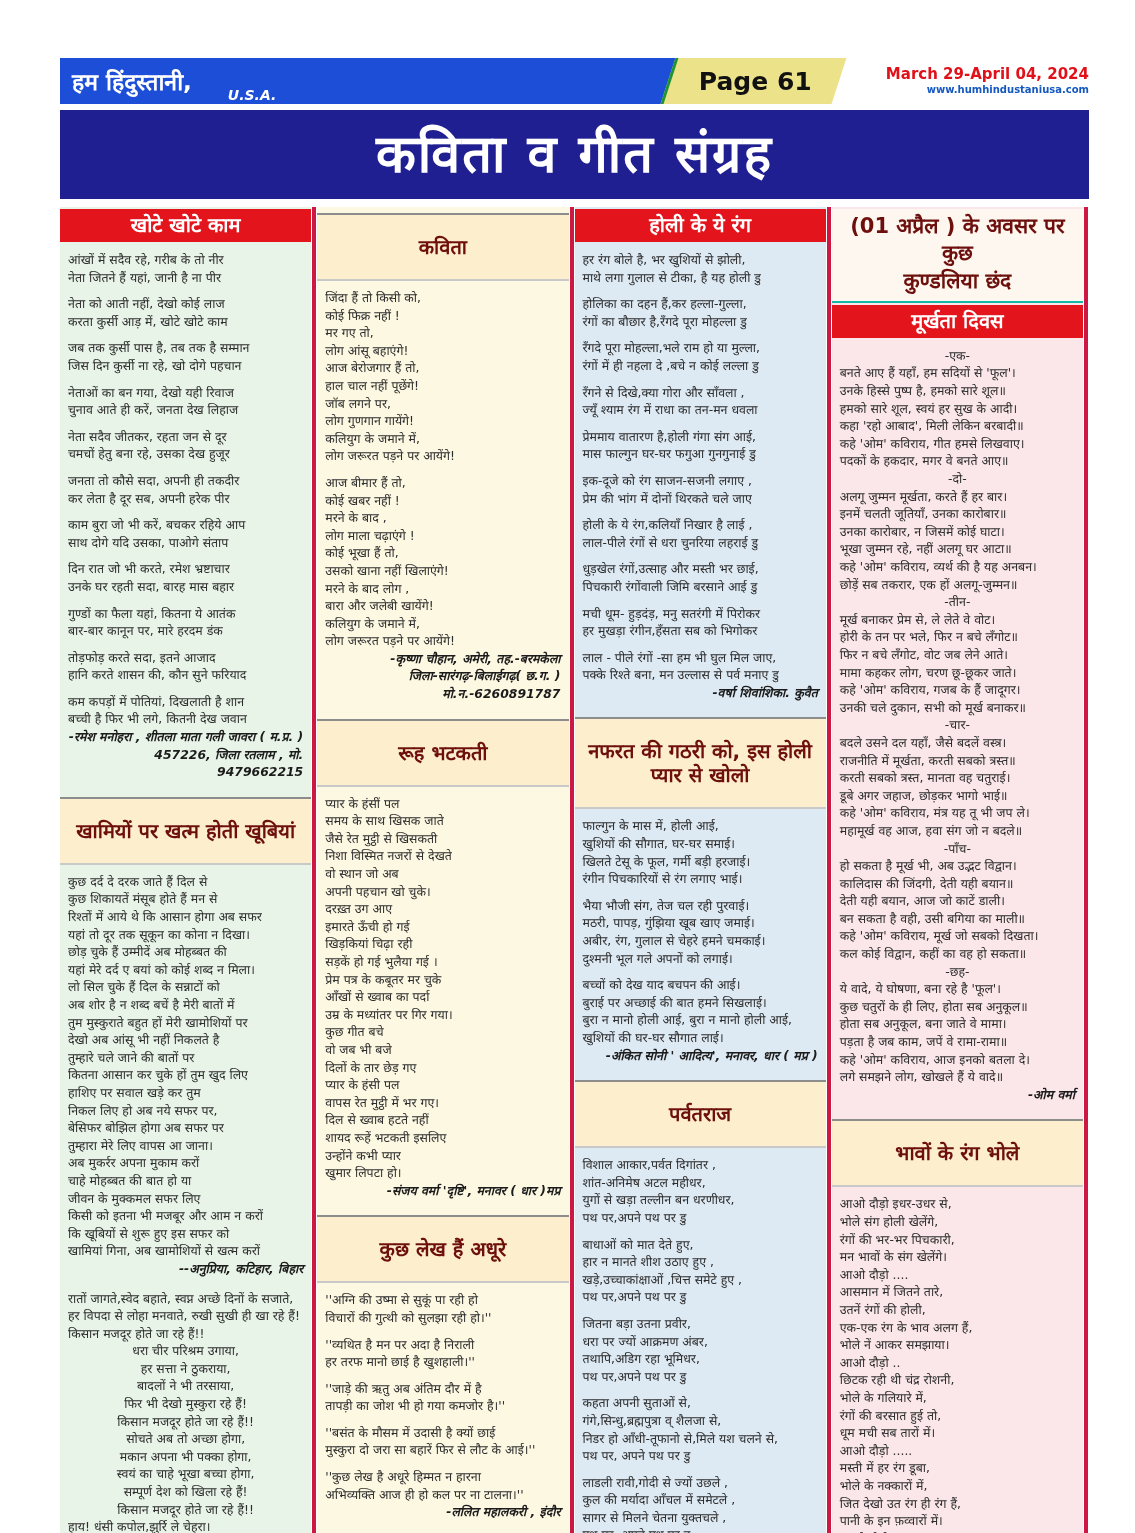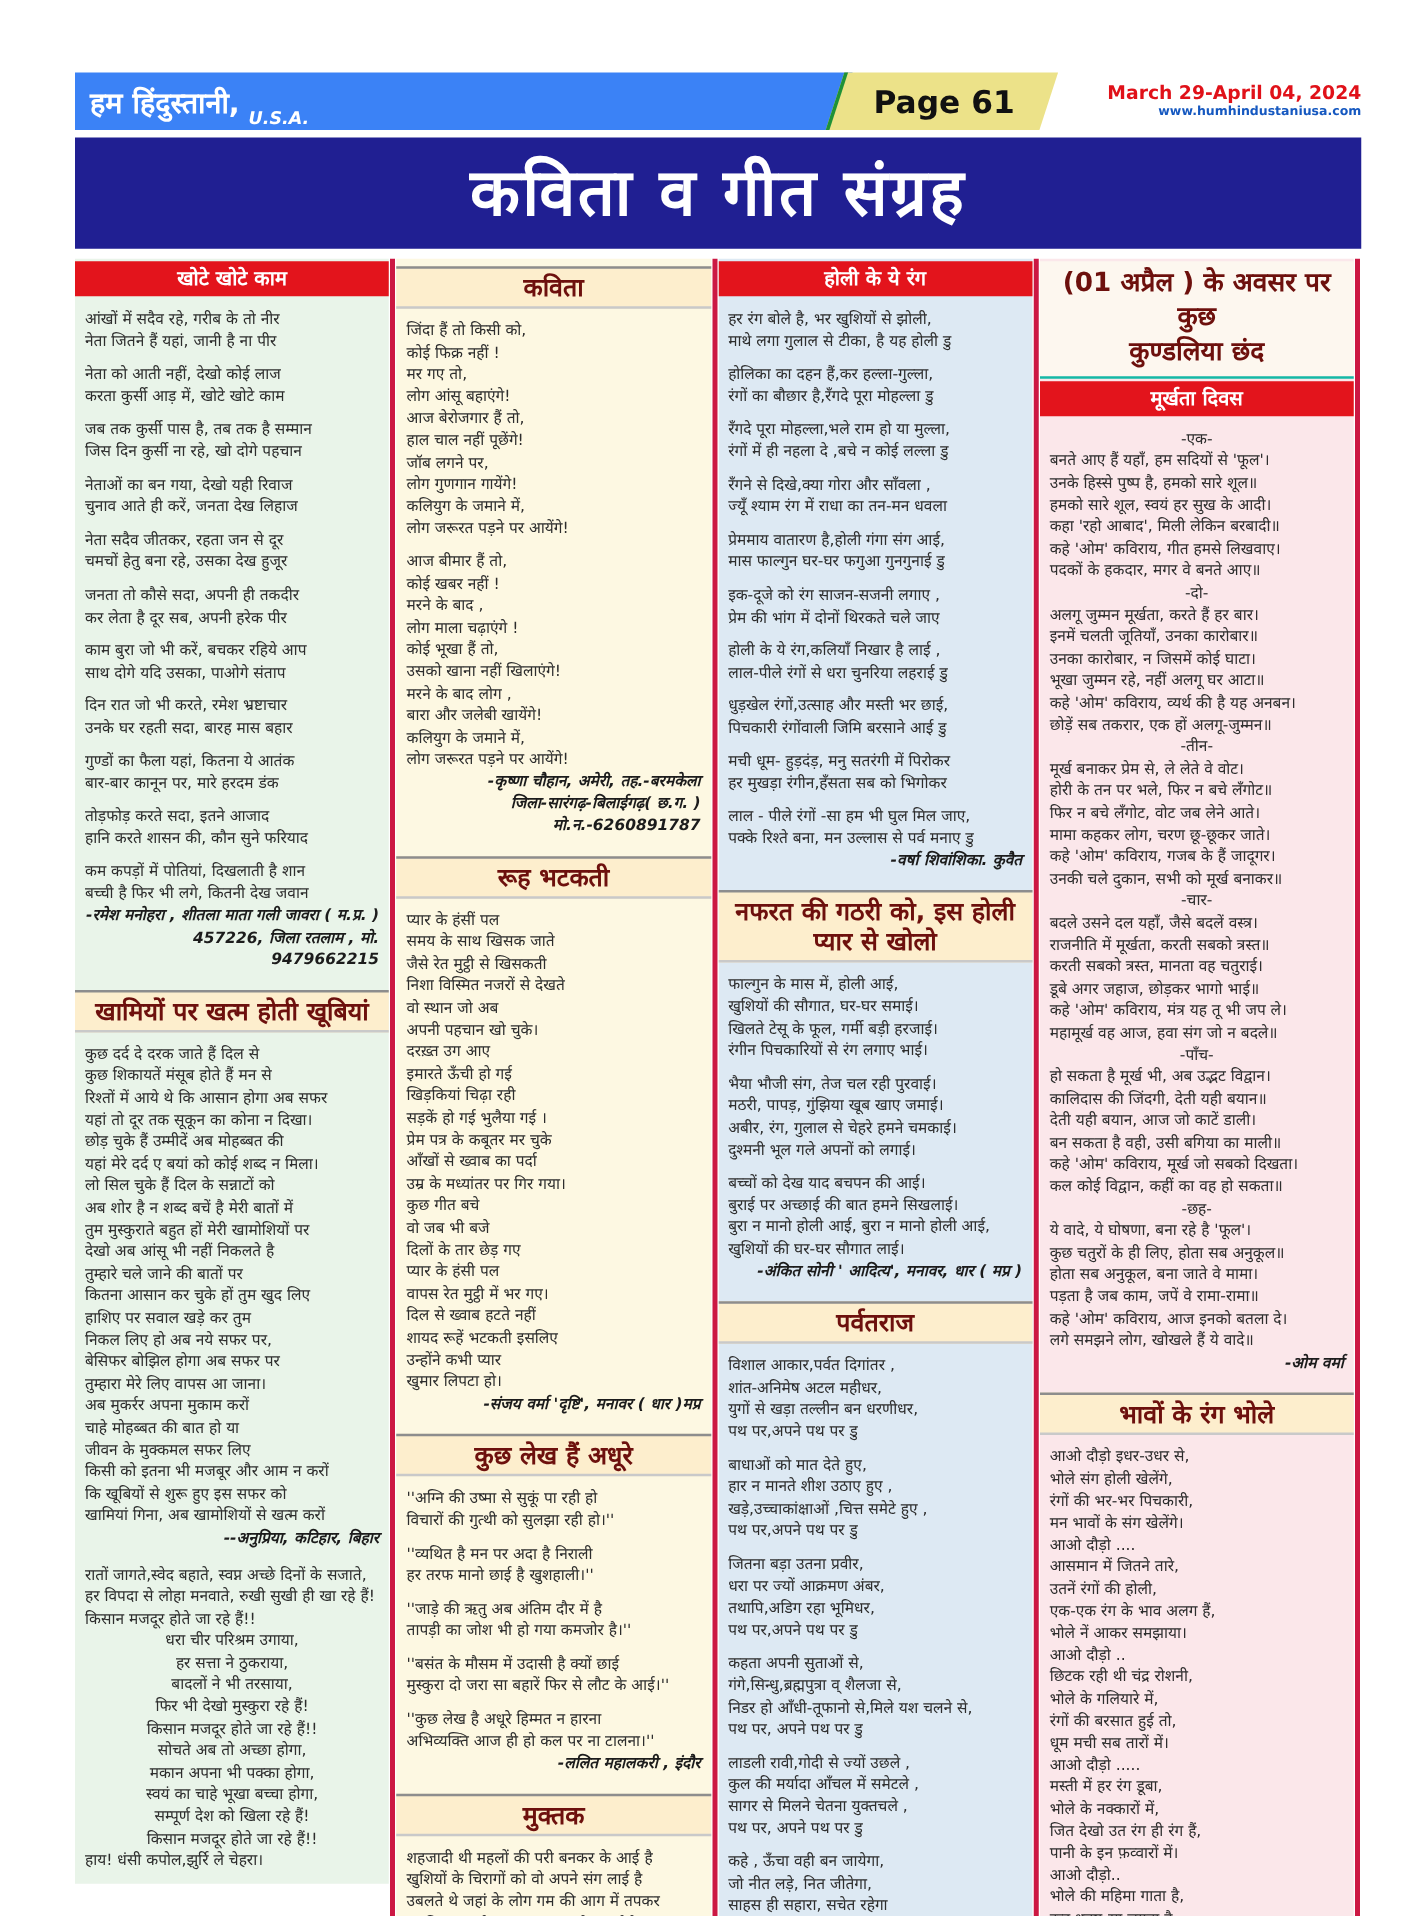--- a/index.html
+++ b/index.html
@@ -1,39 +1,39 @@
 <!DOCTYPE html>
 <html><head>
 <meta charset="utf-8">
 <style>
   html,body{margin:0;padding:0;background:#ffffff;}
   body{width:1135px;min-height:1533px;font-family:"DejaVu Sans",sans-serif;-webkit-font-smoothing:antialiased;}
   .page{padding:58px 46px 30px 60px;}
 
   
   .masthead{display:flex;align-items:stretch;height:46px;margin-bottom:6px;}
-  .green-bar{background:#3b82f6;color:#ffffff;flex:0 0 610px;display:flex;align-items:center;padding-left:12px;}
+  .green-bar{background:#1d4ed8;color:#ffffff;flex:0 0 610px;display:flex;align-items:center;padding-left:12px;gap:29px;}
   .paper-name{font-size:23px;font-weight:bold;}
   .paper-region{font-size:14px;font-weight:bold;font-style:italic;margin-left:7px;margin-top:28px;}
   .page-badge{background:#ece289;transform:skewX(-18deg);margin-left:-14px;flex:0 0 168px;display:flex;align-items:center;justify-content:center;border-left:3px solid #1f9237;}
   .badge-text{transform:skewX(18deg);font-size:25px;font-weight:bold;color:#111;}
   .meta{flex:1;text-align:right;display:flex;flex-direction:column;justify-content:center;line-height:1.25;}
   .meta .date{color:#e01119;font-weight:bold;font-size:15px;}
   .meta .url{color:#1558c0;font-weight:bold;font-size:10px;}
 
   
   .title-banner{background:#201f92;color:#ffffff;text-align:center;font-size:52px;font-weight:bold;padding:6px 0 12px;letter-spacing:2px;margin-bottom:8px;}
 
   
   .columns{display:flex;align-items:flex-start;}
   .column{flex:1;min-width:0;}
   .col-sep{flex:0 0 4px;background:#cc1843;align-self:stretch;margin:0 1px;}
 
-  .sec-hdr-red{background:#e3141c;color:#ffffff;text-align:center;font-weight:bold;font-size:16px;line-height:1.25;padding:4px 2px;margin:2px 0 7px;}
-  .sec-hdr-cream{background:#fdeecd;color:#6d100d;text-align:center;font-weight:bold;font-size:20px;line-height:1.2;padding:3px 2px;margin:6px 0 6px;border-top:2px solid #8d8d8d;border-bottom:2px solid #c9c9c9;}
+  .sec-hdr-red{background:#e3141c;color:#ffffff;text-align:center;font-weight:bold;font-size:20px;line-height:1.25;padding:4px 2px;margin:2px 0 7px;}
+  .sec-hdr-cream{background:#fdeecd;color:#6d100d;text-align:center;font-weight:bold;font-size:20px;line-height:1.2;padding:20px 2px;margin:6px 0 6px;border-top:2px solid #8d8d8d;border-bottom:2px solid #c9c9c9;}
   .sec-hdr-intro{background:#fdf7ef;color:#6d100d;text-align:center;font-weight:bold;font-size:21px;line-height:1.3;padding:4px 2px 6px;margin:2px 0 0;border-bottom:2px solid #14b8a6;}
   .sec-hdr-intro .intro-line{display:block;}
   .sec-body{padding:2px 8px 10px;}
   .line{font-size:12.4px;line-height:17.6px;color:#2d2d2d;}
   .ctr{text-align:center;}
   .sig{text-align:right;font-weight:bold;color:#1c1c1c;font-style:italic;}
   .gap{height:9px;}
 </style>
 </head>
 <body>

